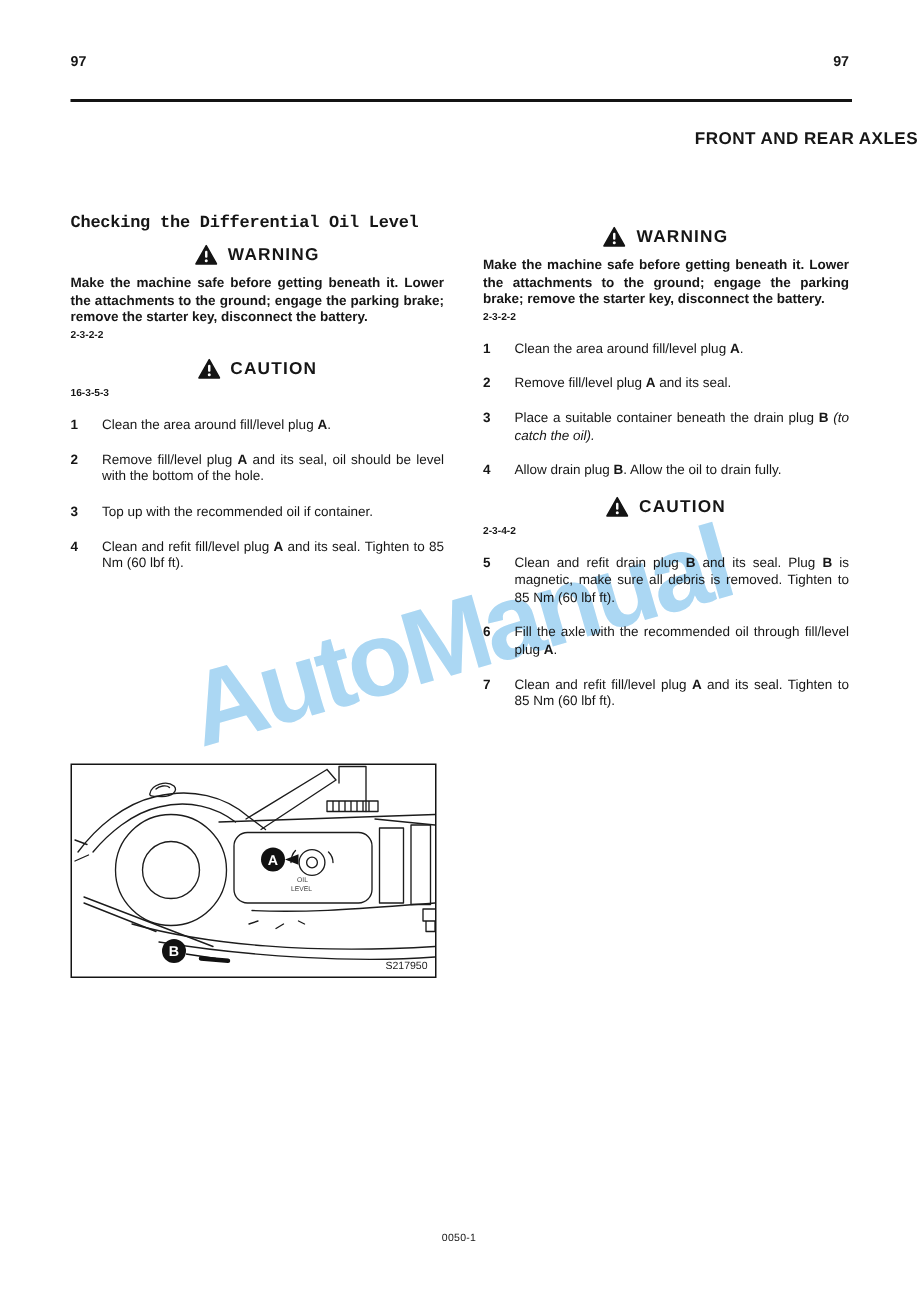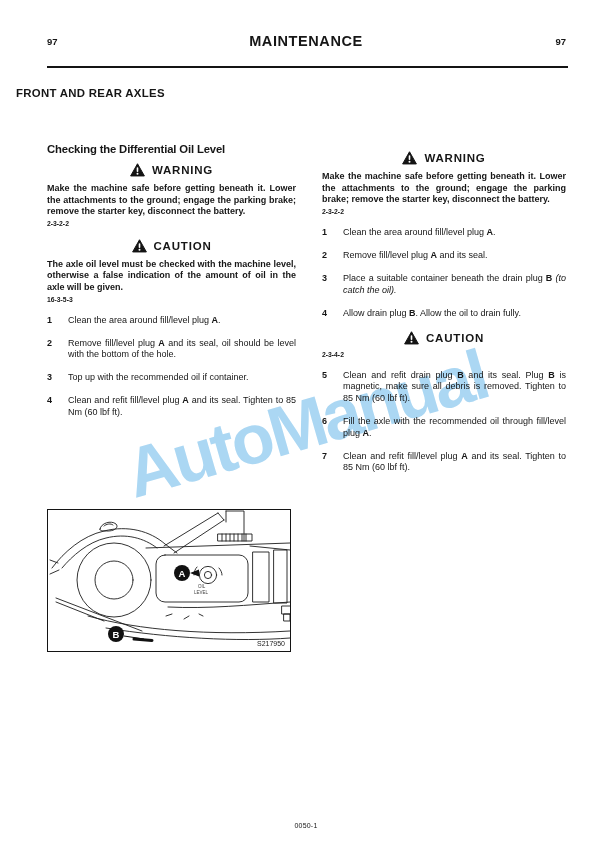--- a/index.html
+++ b/index.html
@@ -27,30 +27,30 @@
   
   .hdr-num{position:absolute;top:36px;font-size:9.5px;z-index:2;font-weight:bold;}
   .hdr-num.left{left:47px;}
   .hdr-num.right{right:46px;}
   .hdr-title{
     position:absolute;left:0;right:0;top:33px;text-align:center;
     font-size:14.5px;font-weight:bold;letter-spacing:0.6px;z-index:2;
   }
   .hdr-rule{position:absolute;left:47px;right:44px;top:66px;height:2.2px;background:#141414;z-index:2;}
   .page-subtitle{
-    position:absolute;left:16px;right:0;top:87px;text-align:left;
+    position:absolute;left:4px;right:0;top:87px;text-align:right;
     font-size:11.4px;font-weight:bold;letter-spacing:0.3px;z-index:2;
   }
   
   .col{position:absolute;top:143px;z-index:1;}
   .col.left{left:47px;width:249px;}
   .col.right{left:322px;width:244px;}
   .section-heading{
     margin:0 0 5px 0;font-size:11.3px;font-weight:bold;
-    letter-spacing:-0.15px;white-space:nowrap;
+    letter-spacing:-0.15px;white-space:nowrap;font-family:Liberation Mono, monospace;
   }
   .alert{
     display:flex;align-items:center;justify-content:center;gap:7px;
     margin:8px 0 6px 0;
   }
   .alert svg{width:15px;height:14px;flex:none;}
   .alert-label{font-size:11.5px;font-weight:bold;letter-spacing:0.8px;}
   .alert-text{
     font-size:9px;font-weight:bold;line-height:11.6px;
     text-align:justify;margin:0;
@@ -76,21 +76,20 @@
   }
 </style>
 </head>
 <body>
 
 <div class="page">
 
   <div class="watermark" style="color: rgb(171, 215, 243);">AutoManual</div>
 
   <div class="hdr-num left">97</div>
-  <div class="hdr-title">MAINTENANCE</div>
   <div class="hdr-num right">97</div>
   <div class="hdr-rule"></div>
   <div class="page-subtitle">FRONT AND REAR AXLES</div>
 
   <div class="col left">
     <h2 class="section-heading">Checking the Differential Oil Level</h2>
 
     <div class="alert">
       <svg viewBox="0 0 24 22">
         <path d="M12 1 L23 20.5 H1 Z" fill="#141414" stroke="#141414" stroke-width="1.6" stroke-linejoin="round"></path>
@@ -103,21 +102,20 @@
     <span class="alert-code">2-3-2-2</span>
 
     <div class="alert">
       <svg viewBox="0 0 24 22">
         <path d="M12 1 L23 20.5 H1 Z" fill="#141414" stroke="#141414" stroke-width="1.6" stroke-linejoin="round"></path>
         <rect x="10.7" y="6.5" width="2.6" height="7.5" rx="1.2" fill="#fff"></rect>
         <circle cx="12" cy="17" r="1.6" fill="#fff"></circle>
       </svg>
       <span class="alert-label">CAUTION</span>
     </div>
-    <p class="alert-text">The axle oil level must be checked with the machine level, otherwise a false indication of the amount of oil in the axle will be given.</p>
     <span class="alert-code">16-3-5-3</span>
 
     <div class="steps">
         <div class="step">
           <span class="step-num">1</span>
           <span class="step-body"><span>Clean the area around fill/level plug </span><span class="b">A</span><span>.</span></span>
         </div>
         <div class="step">
           <span class="step-num">2</span>
           <span class="step-body"><span>Remove fill/level plug </span><span class="b">A</span><span> and its seal, oil should be level with the bottom of the hole.</span></span>

